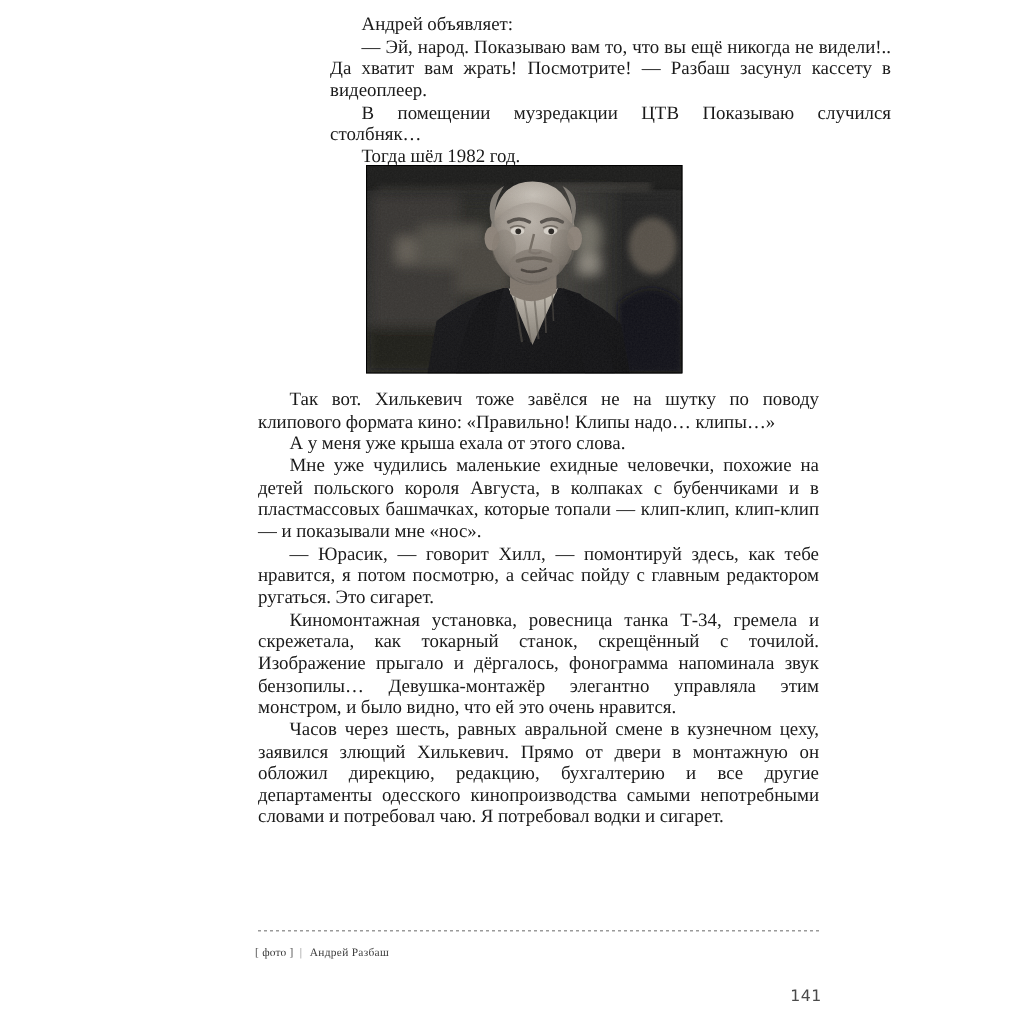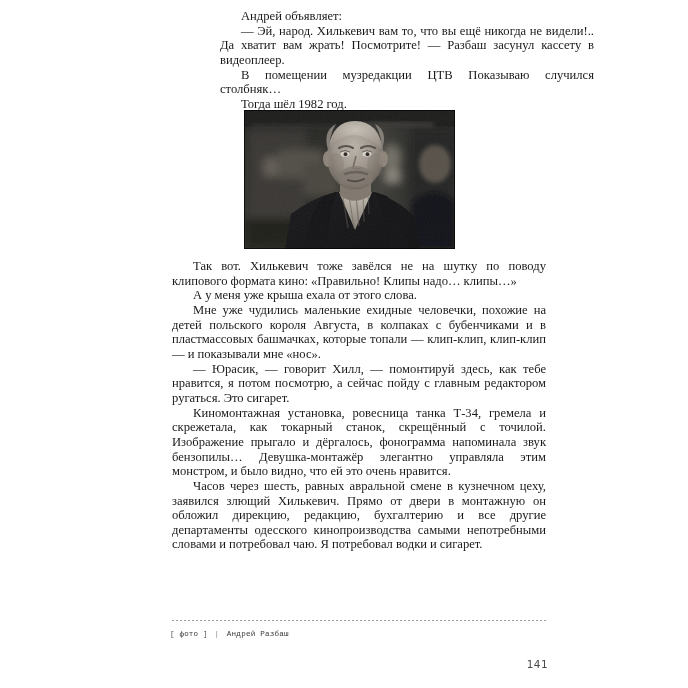--- a/index.html
+++ b/index.html
@@ -78,21 +78,21 @@
       to right,
       #9a9a9a 0px, #9a9a9a 2px,
       rgba(255,255,255,0) 2px, rgba(255,255,255,0) 4px
     );
   }
   .caption {
     position: absolute;
     left: 170px;
     top: 630px;
     width: 374px;
-    font-family: Liberation Mono, monospace;
+    font-family: Liberation Serif, serif;
     font-size: 7.6px;
     color: #3a3a3a;
     letter-spacing: 0.15px;
     white-space: nowrap;
   }
   .caption .brk { color: #555; }
   .caption .lbl { }
   .caption .sep { padding: 0 3px 0 2px; color: #888; }
   .caption .who { letter-spacing: 0.2px; }
 
@@ -107,21 +107,21 @@
     letter-spacing: 0.4px;
   }
 </style>
 </head>
 <body>
 
 <div class="page">
 
   <div class="text-column">
     <p class="body-par">Андрей объявляет:</p>
-    <p class="body-par">— Эй, народ. Хилькевич вам то, что вы ещё никогда не видели!.. Да хватит вам жрать! Посмотрите! — Разбаш засунул кассету в видеоплеер.</p>
+    <p class="body-par">— Эй, народ. Показываю вам то, что вы ещё никогда не видели!.. Да хватит вам жрать! Посмотрите! — Разбаш засунул кассету в видеоплеер.</p>
     <p class="body-par">В помещении музредакции ЦТВ Показываю случился столбняк…</p>
     <p class="body-par">Тогда шёл 1982 год.</p>
   </div>
 
   <div class="photo-block">
     <div class="photo-frame">
       <svg class="photo-svg" viewBox="0 0 211 139" preserveAspectRatio="none">
         <defs>
           <linearGradient id="bgTop" x1="0" y1="0" x2="0" y2="1">
             <stop offset="0%" stop-color="#242423"></stop>

